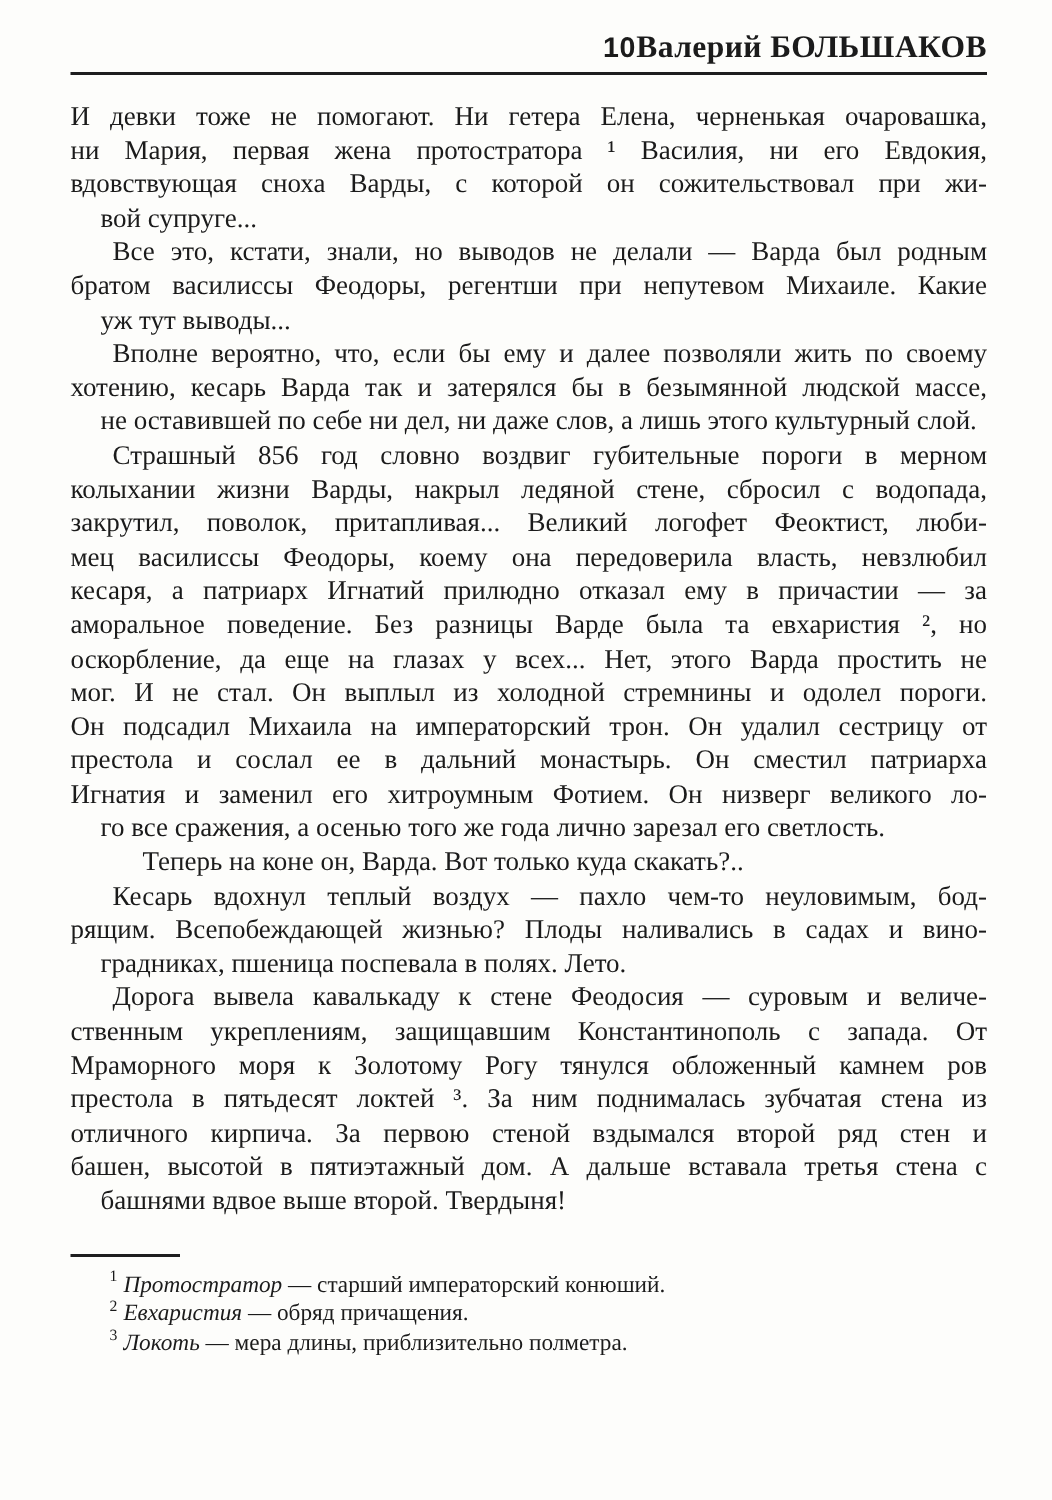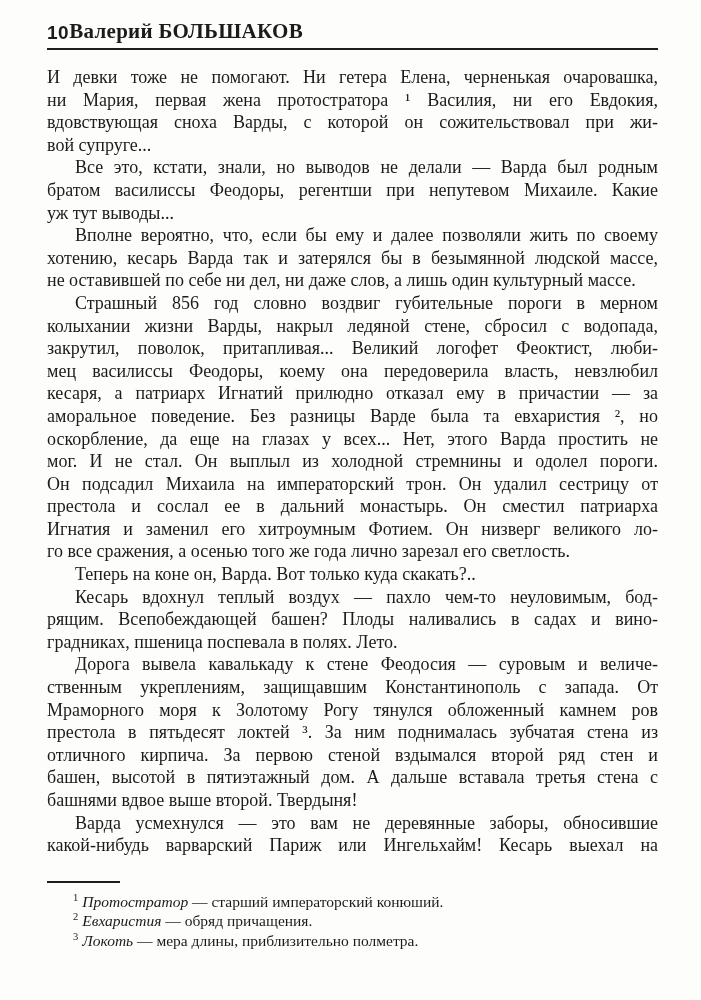--- a/index.html
+++ b/index.html
@@ -12,21 +12,21 @@
   }
   .page {
     width: 701px;
     height: 1000px;
     padding: 18px 43px 0 47px;
     position: relative;
   }
   
   .running-head {
     display: flex;
-    justify-content: flex-start;
+    justify-content: flex-end;
     align-items: flex-end;
     height: 26px;
   }
   .page-number {
     font-family: "Liberation Sans", sans-serif;
     font-weight: 700;
     font-size: 19px;
     letter-spacing: 0.5px;
   }
   .author {
@@ -46,21 +46,21 @@
     font-size: 18px;
     line-height: 22.6px;
   }
   .para .line {
     text-align: justify;
     text-align-last: justify;
     text-justify: inter-word;
     white-space: normal;
   }
   .para .line.indent { text-indent: 28px; }
-  .para .line.lastline { text-align-last: left; }
+  .para .line.lastline { text-align-last: left; margin-left: 20px; }
   
   .footnote-sep {
     margin-top: 24px;
     width: 73px;
     height: 2px;
     background: #1e1e1e;
   }
   .footnotes {
     margin-top: 9px;
     font-size: 15.5px;
@@ -96,56 +96,52 @@
         <div class="line lastline">вой супруге...</div>
       </div>
       <div class="para">
         <div class="line indent">Все это, кстати, знали, но выводов не делали — Варда был родным</div>
         <div class="line">братом василиссы Феодоры, регентши при непутевом Михаиле. Какие</div>
         <div class="line lastline">уж тут выводы...</div>
       </div>
       <div class="para">
         <div class="line indent">Вполне вероятно, что, если бы ему и далее позволяли жить по своему</div>
         <div class="line">хотению, кесарь Варда так и затерялся бы в безымянной людской массе,</div>
-        <div class="line lastline">не оставившей по себе ни дел, ни даже слов, а лишь один культурный массе.</div>
+        <div class="line lastline">не оставившей по себе ни дел, ни даже слов, а лишь этого культурный слой.</div>
       </div>
       <div class="para">
         <div class="line indent">Страшный 856 год словно воздвиг губительные пороги в мерном</div>
         <div class="line">колыхании жизни Варды, накрыл ледяной стене, сбросил с водопада,</div>
         <div class="line">закрутил, поволок, притапливая... Великий логофет Феоктист, люби-</div>
         <div class="line">мец василиссы Феодоры, коему она передоверила власть, невзлюбил</div>
         <div class="line">кесаря, а патриарх Игнатий прилюдно отказал ему в причастии — за</div>
         <div class="line">аморальное поведение. Без разницы Варде была та евхаристия ², но</div>
         <div class="line">оскорбление, да еще на глазах у всех... Нет, этого Варда простить не</div>
         <div class="line">мог. И не стал. Он выплыл из холодной стремнины и одолел пороги.</div>
         <div class="line">Он подсадил Михаила на императорский трон. Он удалил сестрицу от</div>
         <div class="line">престола и сослал ее в дальний монастырь. Он сместил патриарха</div>
         <div class="line">Игнатия и заменил его хитроумным Фотием. Он низверг великого ло-</div>
         <div class="line lastline">го все сражения, а осенью того же года лично зарезал его светлость.</div>
       </div>
       <div class="para">
         <div class="line indent lastline">Теперь на коне он, Варда. Вот только куда скакать?..</div>
       </div>
       <div class="para">
         <div class="line indent">Кесарь вдохнул теплый воздух — пахло чем-то неуловимым, бод-</div>
-        <div class="line">рящим. Всепобеждающей башен? Плоды наливались в садах и вино-</div>
+        <div class="line">рящим. Всепобеждающей жизнью? Плоды наливались в садах и вино-</div>
         <div class="line lastline">градниках, пшеница поспевала в полях. Лето.</div>
       </div>
       <div class="para">
         <div class="line indent">Дорога вывела кавалькаду к стене Феодосия — суровым и величе-</div>
         <div class="line">ственным укреплениям, защищавшим Константинополь с запада. От</div>
         <div class="line">Мраморного моря к Золотому Рогу тянулся обложенный камнем ров</div>
         <div class="line">престола в пятьдесят локтей ³. За ним поднималась зубчатая стена из</div>
         <div class="line">отличного кирпича. За первою стеной вздымался второй ряд стен и</div>
         <div class="line">башен, высотой в пятиэтажный дом. А дальше вставала третья стена с</div>
         <div class="line lastline">башнями вдвое выше второй. Твердыня!</div>
-      </div>
-      <div class="para">
-        <div class="line indent">Варда усмехнулся — это вам не деревянные заборы, обносившие</div>
-        <div class="line">какой-нибудь варварский Париж или Ингельхайм! Кесарь выехал на</div>
       </div>
     </main>
 
   <div class="footnote-sep"></div>
 
   <section class="footnotes" id="footnotes">
       <div class="footnote"><span class="fn-marker">1</span><span class="fn-term">Протостратор </span><span class="fn-def">— старший императорский конюший.</span></div>
       <div class="footnote"><span class="fn-marker">2</span><span class="fn-term">Евхаристия </span><span class="fn-def">— обряд причащения.</span></div>
       <div class="footnote"><span class="fn-marker">3</span><span class="fn-term">Локоть </span><span class="fn-def">— мера длины, приблизительно полметра.</span></div>
     </section>

